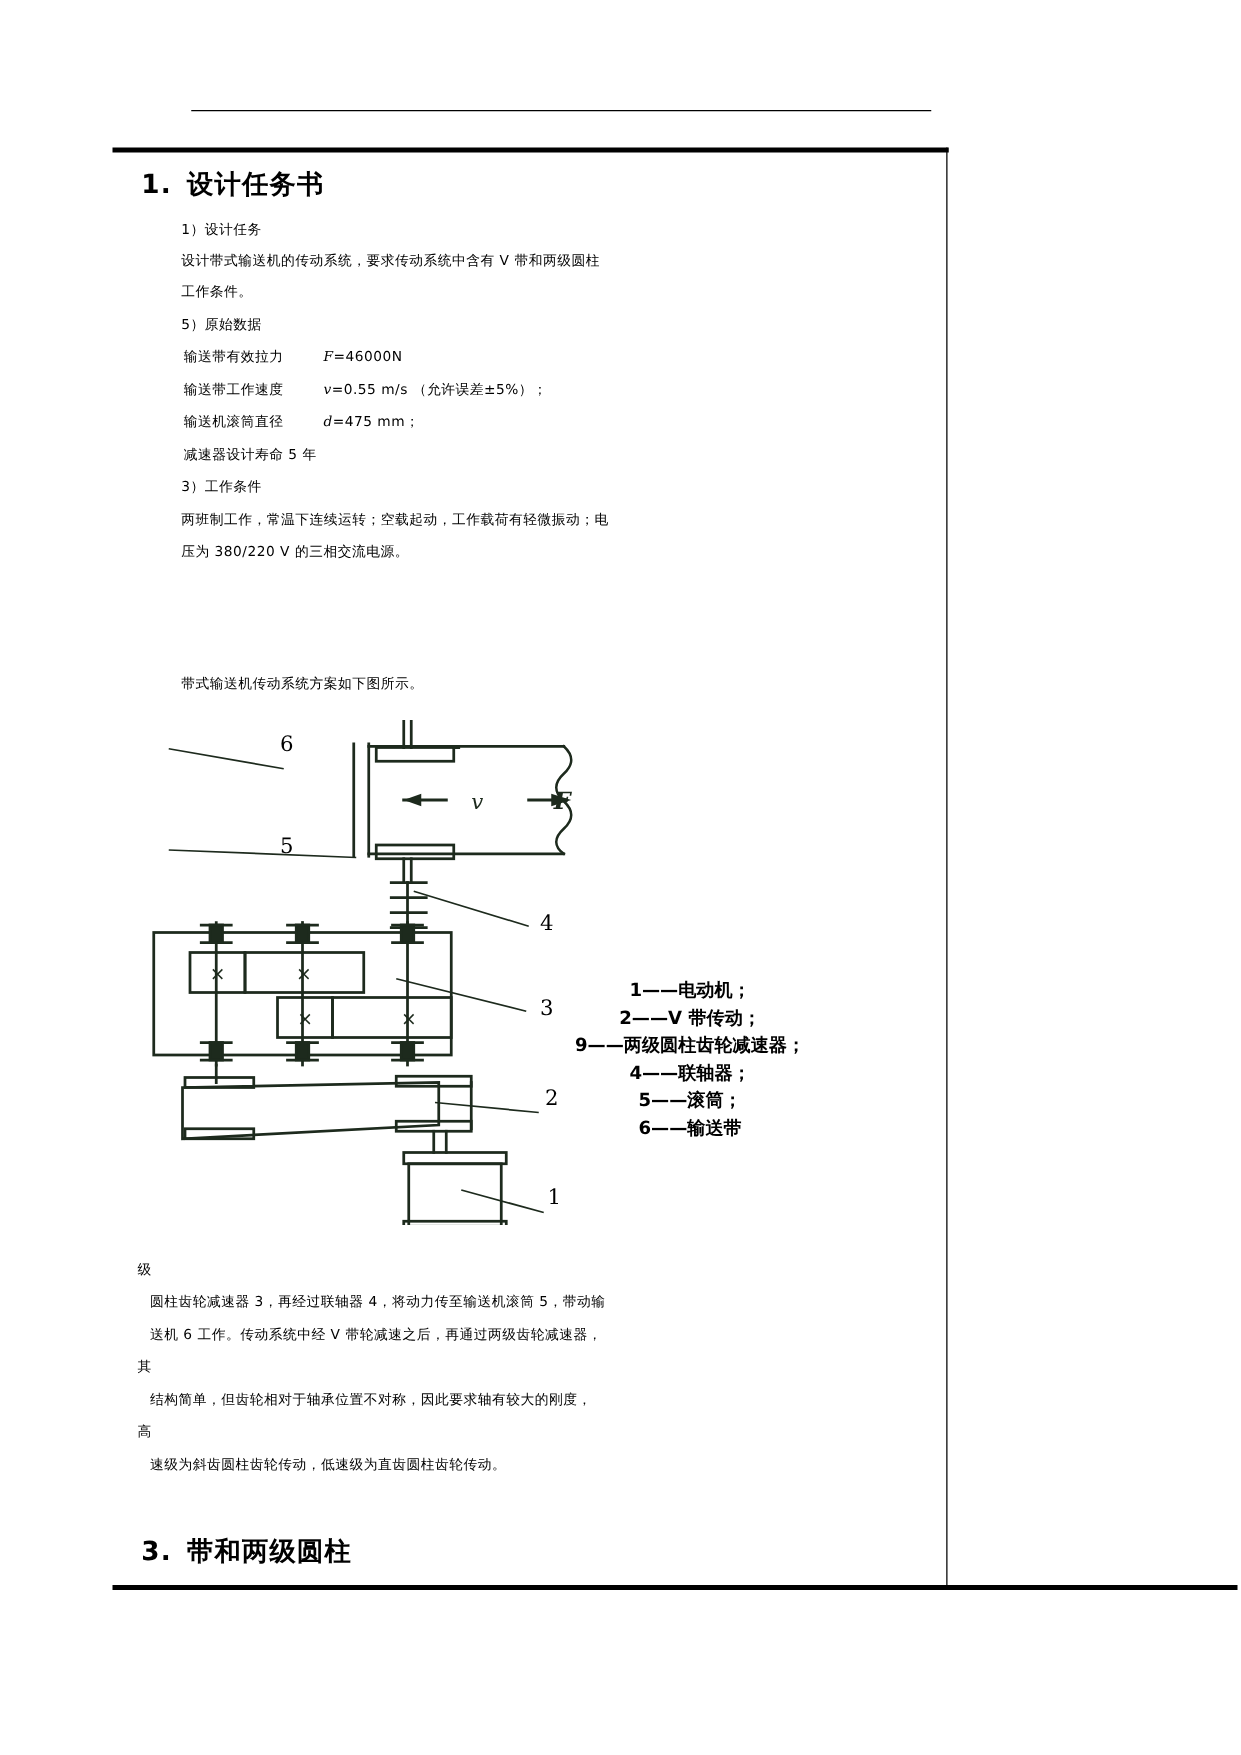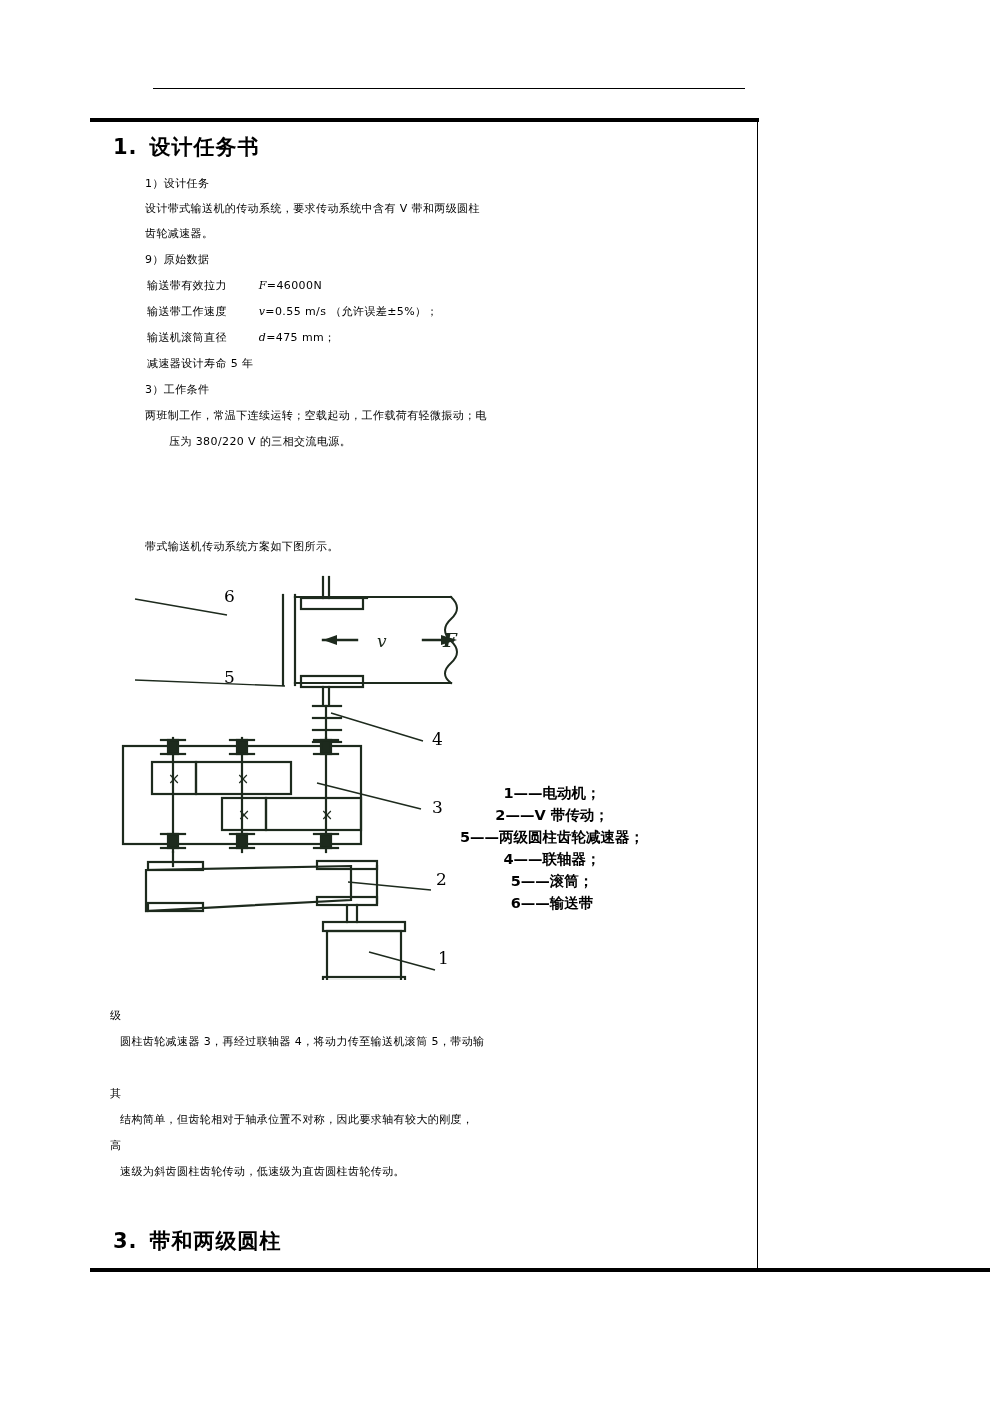--- a/index.html
+++ b/index.html
@@ -82,40 +82,40 @@
   <div class="frame-top"></div>
   <div class="frame-right"></div>
   <div class="frame-bottom"></div>
 
   <div class="h1" style="left:108px;top:133px;">
     <span class="num">1.</span><span>设计任务书</span>
   </div>
 
   <div class="body-line" style="left:140px;top:178px;">1）设计任务</div>
   <div class="body-line" style="left:140px;top:203px;">设计带式输送机的传动系统，要求传动系统中含有 V 带和两级圆柱</div>
-  <div class="body-line" style="left:140px;top:228px;">齿轮减速器。</div>
-  <div class="body-line" style="left:140px;top:254px;">9）原始数据</div>
+  <div class="body-line" style="left:140px;top:228px;">工作条件。</div>
+  <div class="body-line" style="left:140px;top:254px;">5）原始数据</div>
 
   <div class="body-line" style="left:142px;top:280px;">
     <span>输送带有效拉力</span>
     <span style="display:inline-block;width:28px;"></span><span class="ital">F</span><span>=46000N</span>
   </div>
   <div class="body-line" style="left:142px;top:306px;">
     <span>输送带工作速度</span>
     <span style="display:inline-block;width:28px;"></span><span class="ital">v</span><span>=0.55 m/s （允许误差±5%）；</span>
   </div>
   <div class="body-line" style="left:142px;top:332px;">
     <span>输送机滚筒直径</span>
     <span style="display:inline-block;width:28px;"></span><span class="ital">d</span><span>=475 mm；</span>
   </div>
   <div class="body-line" style="left:142px;top:358px;">减速器设计寿命 5 年</div>
 
   <div class="body-line" style="left:140px;top:384px;">3）工作条件</div>
   <div class="body-line" style="left:140px;top:410px;">两班制工作，常温下连续运转；空载起动，工作载荷有轻微振动；电</div>
-  <div class="body-line" style="left:140px;top:436px;margin-left:24px;">压为 380/220 V 的三相交流电源。</div>
+  <div class="body-line" style="left:140px;top:436px;">压为 380/220 V 的三相交流电源。</div>
 
 
   <div class="body-line" style="left:140px;top:541px;">带式输送机传动系统方案如下图所示。</div>
 
   <div class="diagram">
     <svg width="360" height="410" viewBox="0 0 360 410" xmlns="http://www.w3.org/2000/svg">
       <g fill="none" stroke="#1d2a1d" stroke-width="2.2" stroke-linecap="square">
 
         <line x1="218" y1="7" x2="218" y2="28"></line>
         <line x1="224" y1="7" x2="224" y2="28"></line>
@@ -221,28 +221,29 @@
   <div class="callout" style="left:219px;top:586px;">6</div>
   <div class="callout" style="left:219px;top:667px;">5</div>
   <div class="callout" style="left:427px;top:729px;">4</div>
   <div class="callout" style="left:427px;top:797px;">3</div>
   <div class="callout" style="left:431px;top:869px;">2</div>
   <div class="callout" style="left:433px;top:948px;">1</div>
 
   <div class="legend">
     <div>1——电动机；</div>
     <div>2——V 带传动；</div>
-    <div>5——两级圆柱齿轮减速器；</div>
+    <div>9——两级圆柱齿轮减速器；</div>
     <div>4——联轴器；</div>
     <div>5——滚筒；</div>
     <div>6——输送带</div>
   </div>
 
   <div class="body-line" style="left:105px;top:1010px;">级</div>
   <div class="body-line" style="left:115px;top:1036px;">圆柱齿轮减速器 3，再经过联轴器 4，将动力传至输送机滚筒 5，带动输</div>
+  <div class="body-line" style="left:115px;top:1062px;">送机 6 工作。传动系统中经 V 带轮减速之后，再通过两级齿轮减速器，</div>
   <div class="body-line" style="left:105px;top:1088px;">其</div>
   <div class="body-line" style="left:115px;top:1114px;">结构简单，但齿轮相对于轴承位置不对称，因此要求轴有较大的刚度，</div>
   <div class="body-line" style="left:105px;top:1140px;">高</div>
   <div class="body-line" style="left:115px;top:1166px;">速级为斜齿圆柱齿轮传动，低速级为直齿圆柱齿轮传动。</div>
 
   <div class="h1" style="left:108px;top:1227px;">
     <span class="num">3.</span><span>带和两级圆柱</span>
   </div>
 
 </div>

